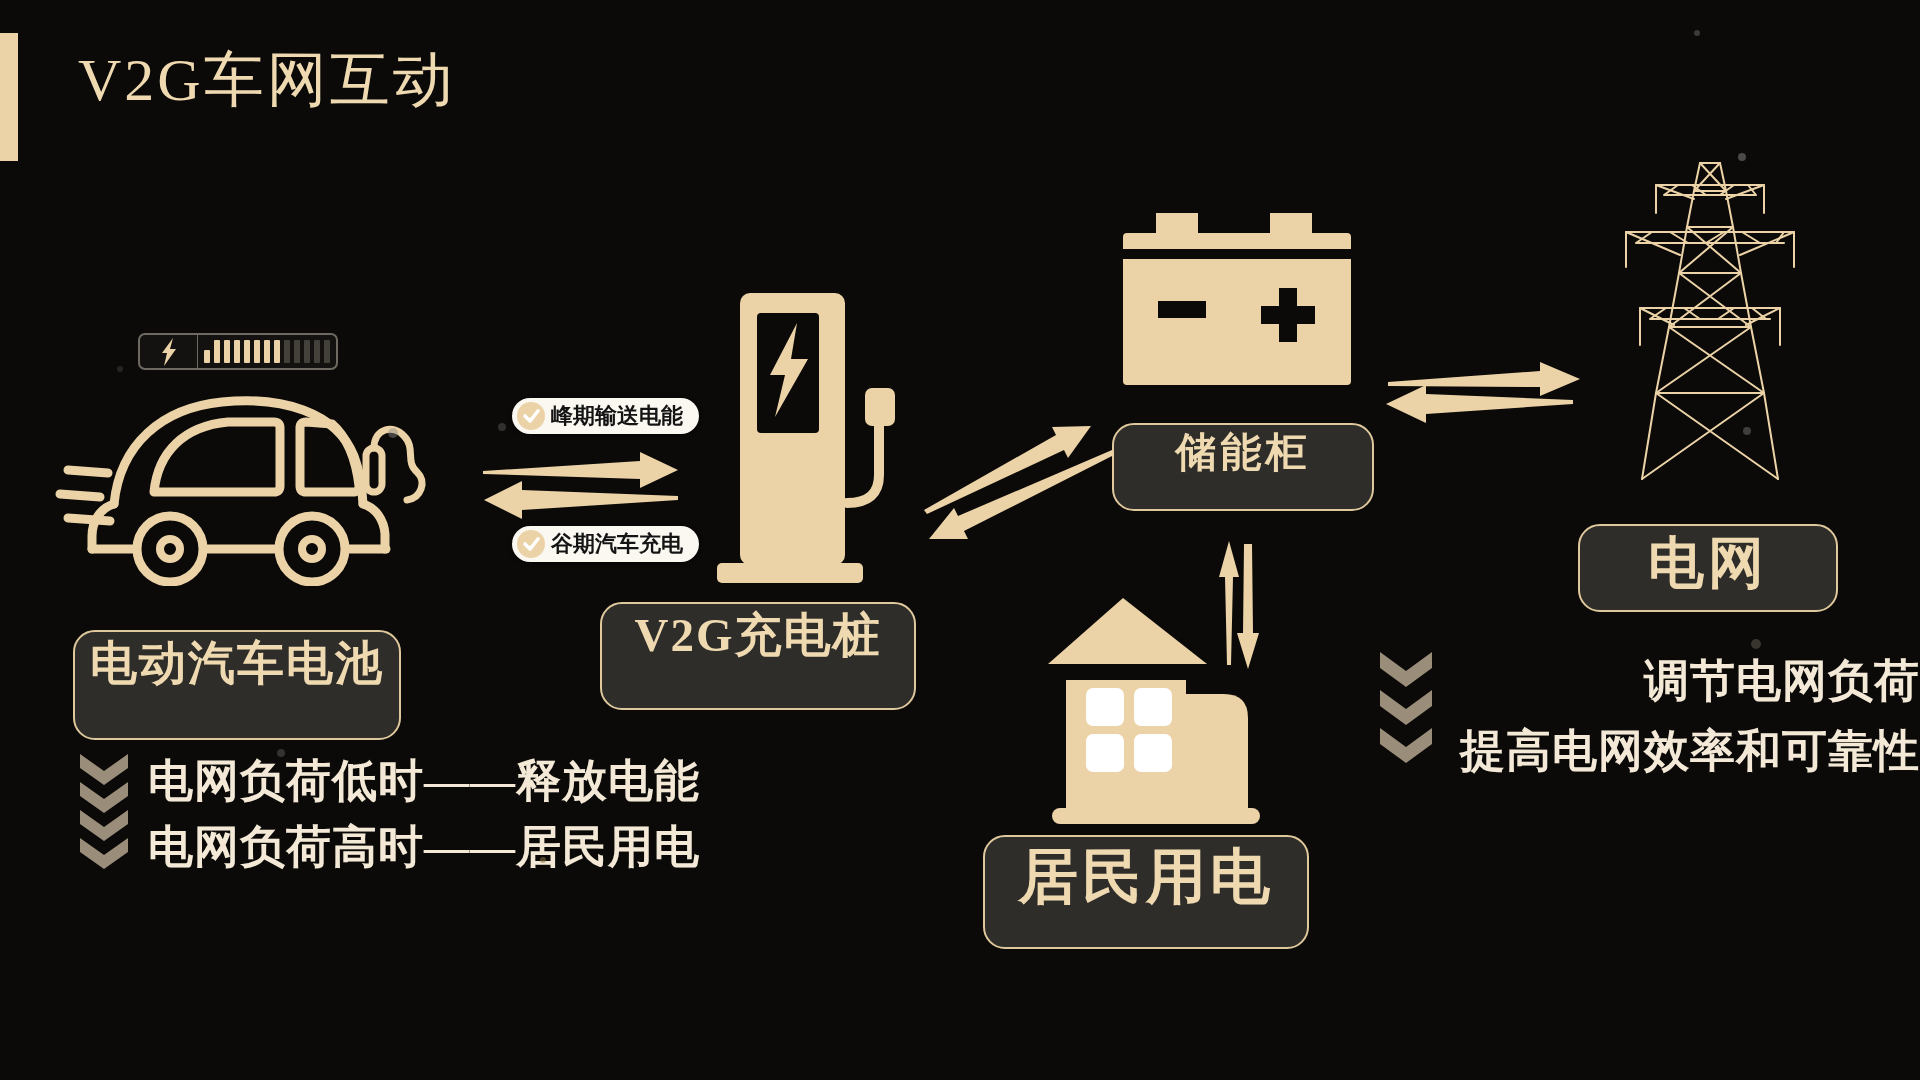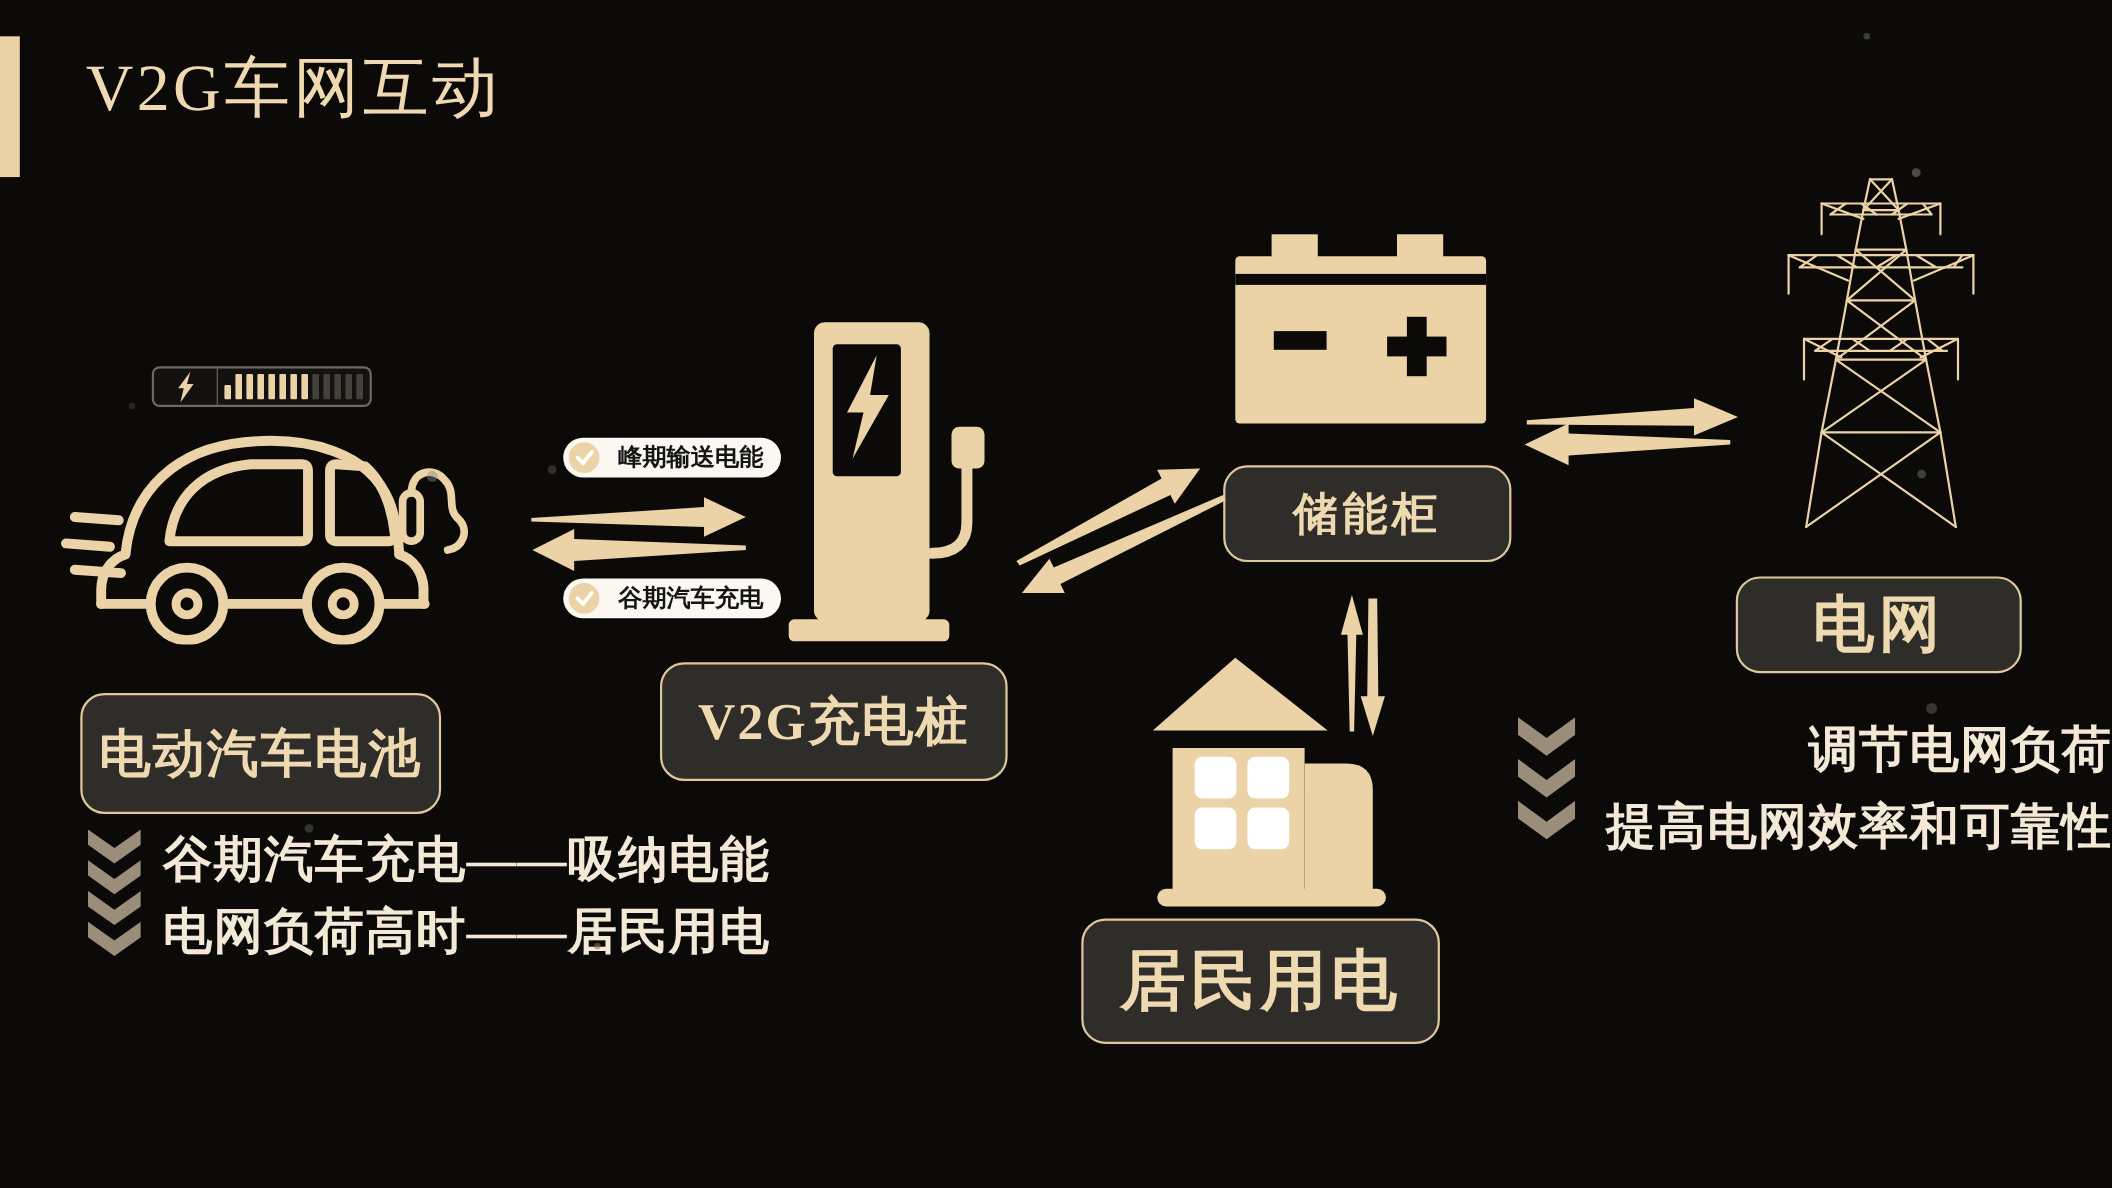--- a/index.html
+++ b/index.html
@@ -20,31 +20,31 @@
          border-radius:7px;display:flex;align-items:center;background:#131210;}
   .gauge-cell{width:62px;height:100%;display:flex;align-items:center;justify-content:center;
               border-right:1px solid var(--gauge-border);}
   .gauge-bars{flex:1;display:flex;align-items:flex-end;gap:4px;padding:5px 6px;height:100%;}
   .bar{width:6px;height:23px;background:var(--cream);border-radius:1px;}
   .bar.short{height:13px;}
   .bar.dim{background:var(--bar-dim);}
 
   
   .node-label{position:absolute;background:var(--box-bg);border:2px solid var(--box-border);
-              border-radius:22px;display:flex;align-items:center;justify-content:center;
+              border-radius:22px;display:flex;justify-content:center;
               color:var(--cream-text);font-weight:bold;}
   .lbl-ev{left:73px;top:600px;width:328px;height:110px;font-size:47px;letter-spacing:2px;margin-top:30px;}
   .lbl-charger{left:600px;top:602px;width:316px;height:108px;font-size:47px;letter-spacing:2px;}
   .lbl-storage{left:1112px;top:423px;width:262px;height:88px;font-size:41px;letter-spacing:4px;}
   .lbl-grid{left:1578px;top:480px;width:260px;height:88px;font-size:56px;letter-spacing:4px;margin-top:44px;}
   .lbl-res{left:983px;top:835px;width:326px;height:114px;font-size:60px;letter-spacing:4px;}
 
   
   .pill{position:absolute;height:36px;background:var(--pill-bg);border-radius:18px;
-        display:inline-flex;align-items:center;gap:17px;padding:0 16px 0 5px;
+        display:inline-flex;align-items:center;gap:6px;padding:0 16px 0 5px;
         color:var(--pill-text);font-size:22px;font-weight:bold;box-shadow:0 1px 4px rgba(0,0,0,.6);}
   .pill-peak{left:512px;top:398px;}
   .pill-valley{left:512px;top:526px;align-items:center;}
   .check-circle{width:28px;height:28px;flex:0 0 auto;}
 
   
   .note-text{position:absolute;color:var(--note-text);font-weight:bold;font-size:45px;letter-spacing:1px;}
   .note-text p{line-height:66px;white-space:nowrap;text-align:right;}
   .notes-left-text{left:148px;top:748px;}
   .notes-right-text{left:1460px;top:646px;}
@@ -204,21 +204,21 @@
 
   <svg class="abs" style="left:80px;top:754px;" width="48" height="116" viewBox="0 0 48 116">
     <g class="f-chev">
       <polygon points="0,0 24,17 48,0 48,14 24,31 0,14"></polygon>
       <polygon points="0,28 24,45 48,28 48,42 24,59 0,42"></polygon>
       <polygon points="0,56 24,73 48,56 48,70 24,87 0,70"></polygon>
       <polygon points="0,84 24,101 48,84 48,98 24,115 0,98"></polygon>
     </g>
   </svg>
   <div class="note-text notes-left-text">
-    <p>谷期汽车充电——吸纳电能</p>
+    <p>电网负荷低时——释放电能</p>
     <p>电网负荷高时——居民用电</p>
   </div>
 
   <svg class="abs" style="left:1380px;top:652px;" width="52" height="112" viewBox="0 0 52 112">
     <g class="f-chev">
       <polygon points="0,0 26,19 52,0 52,16 26,35 0,16"></polygon>
       <polygon points="0,38 26,57 52,38 52,54 26,73 0,54"></polygon>
       <polygon points="0,76 26,95 52,76 52,92 26,111 0,92"></polygon>
     </g>
   </svg>

